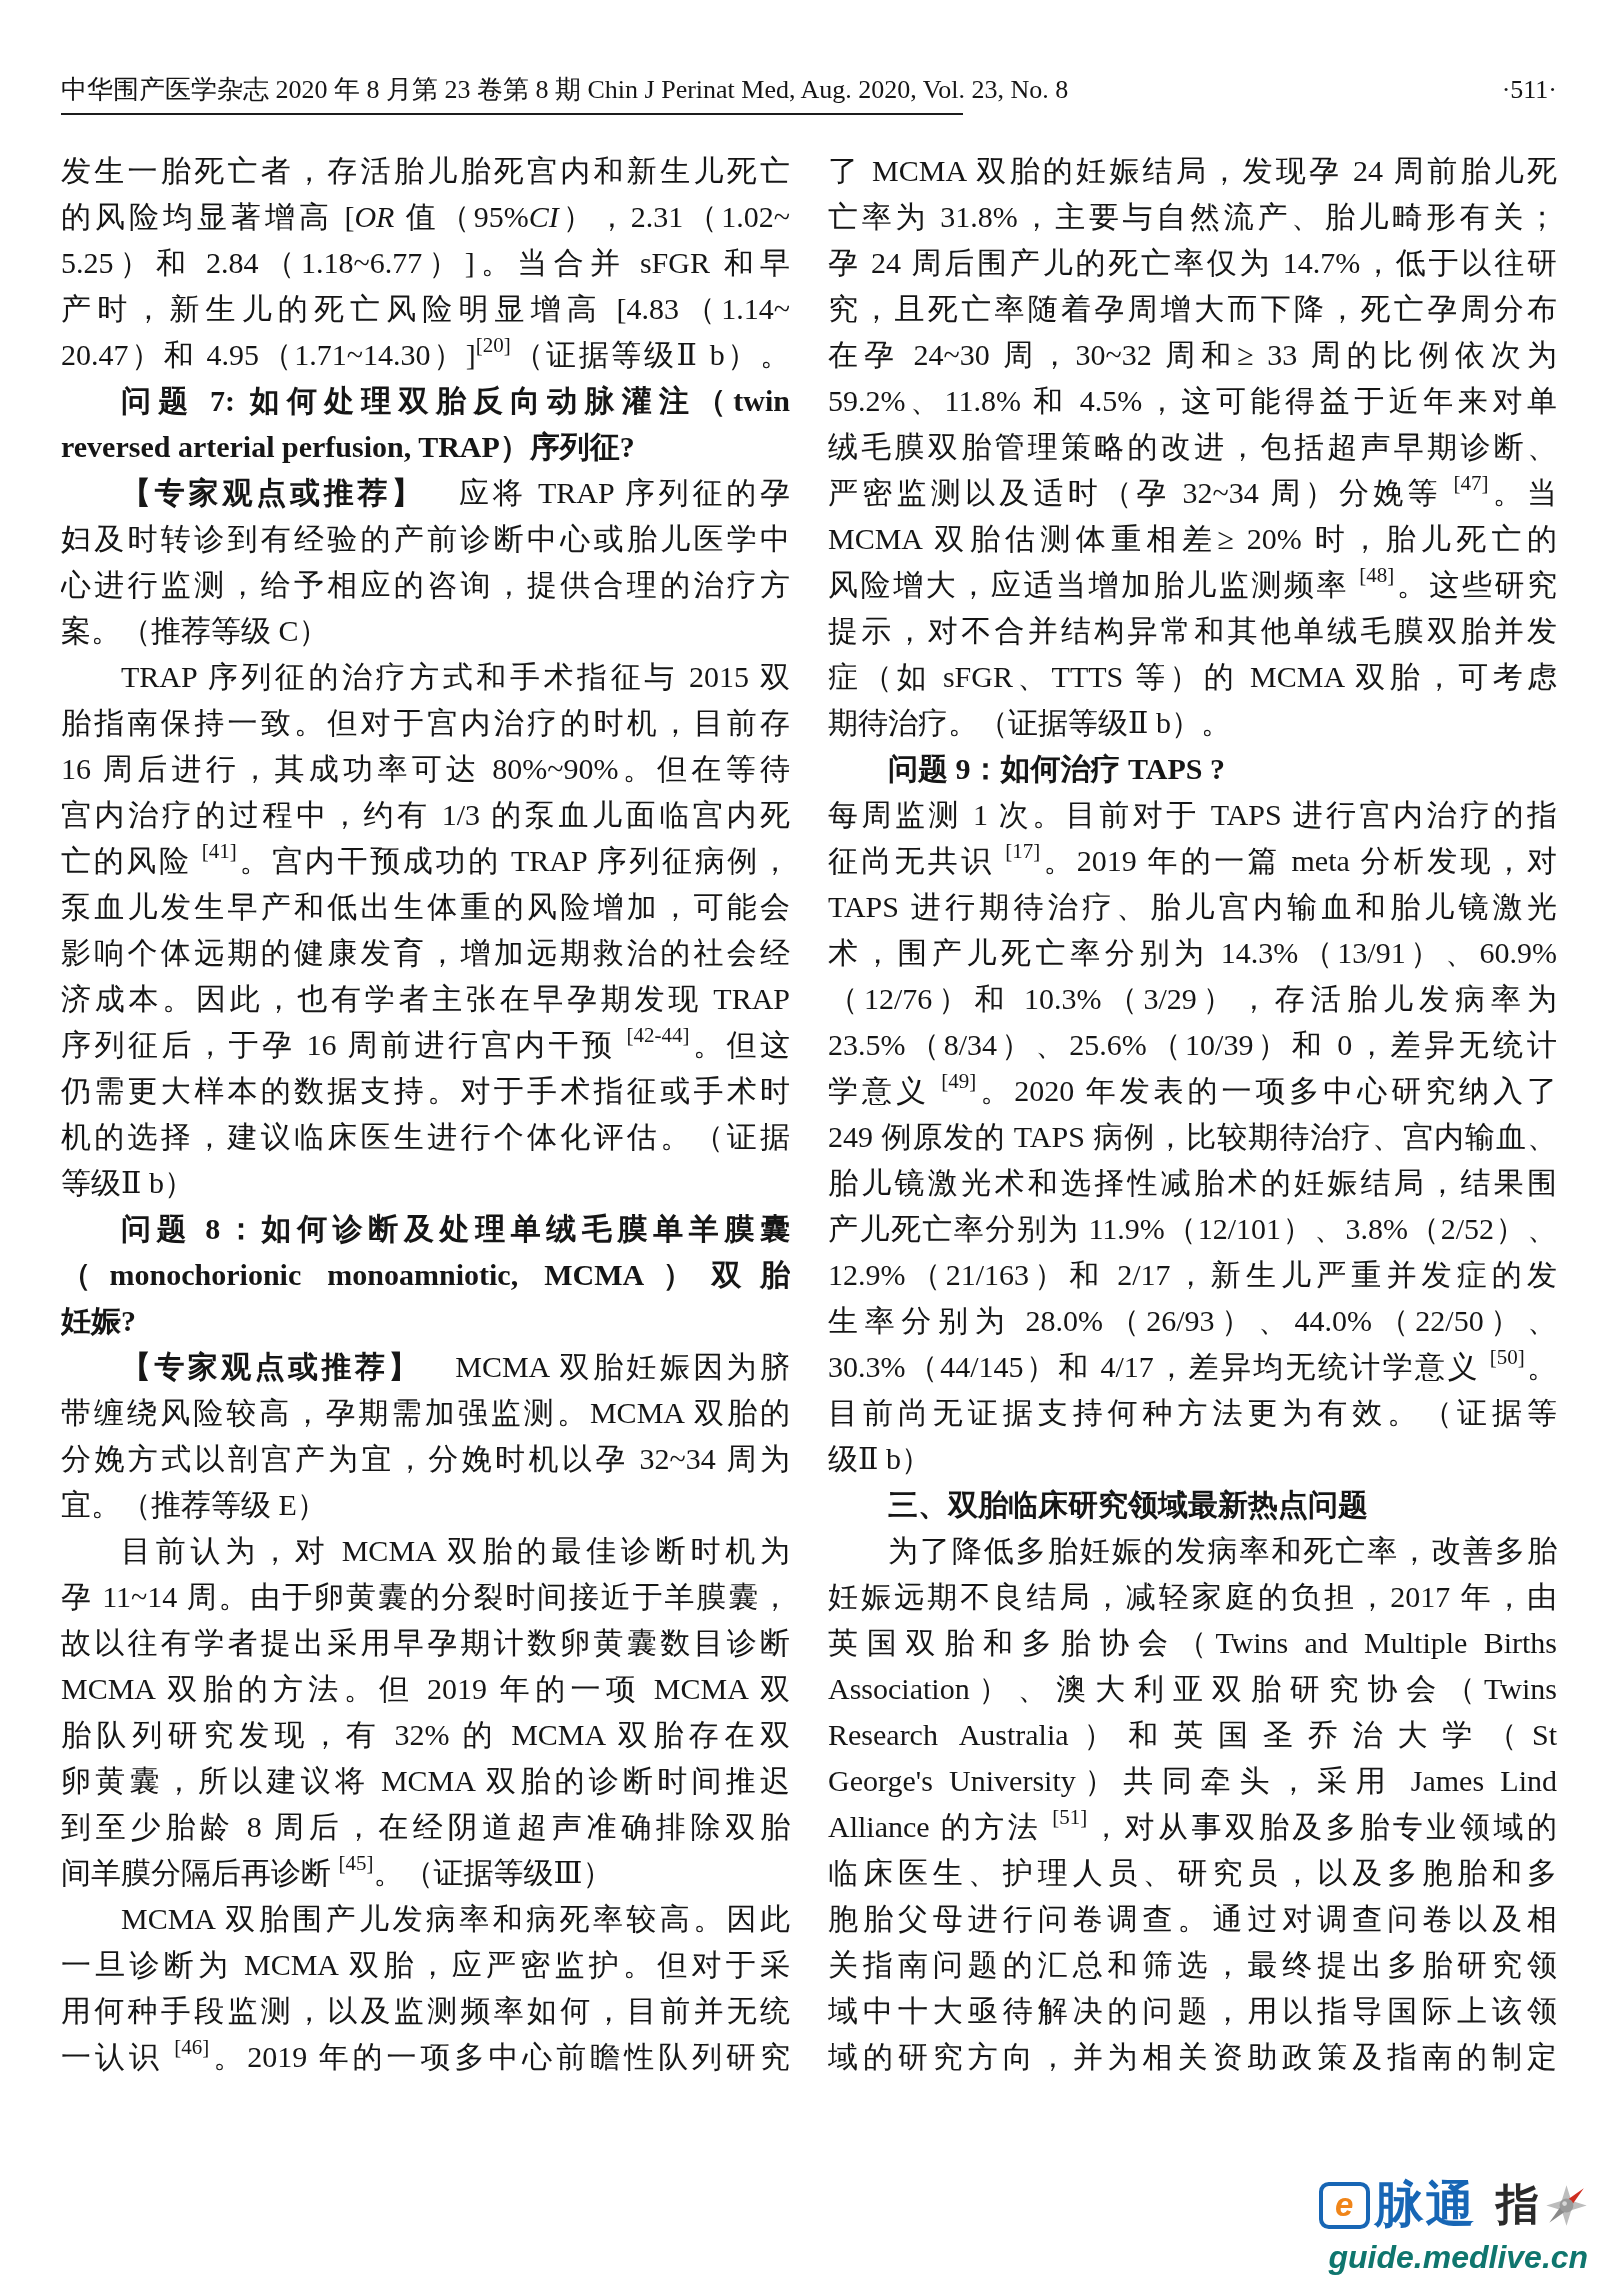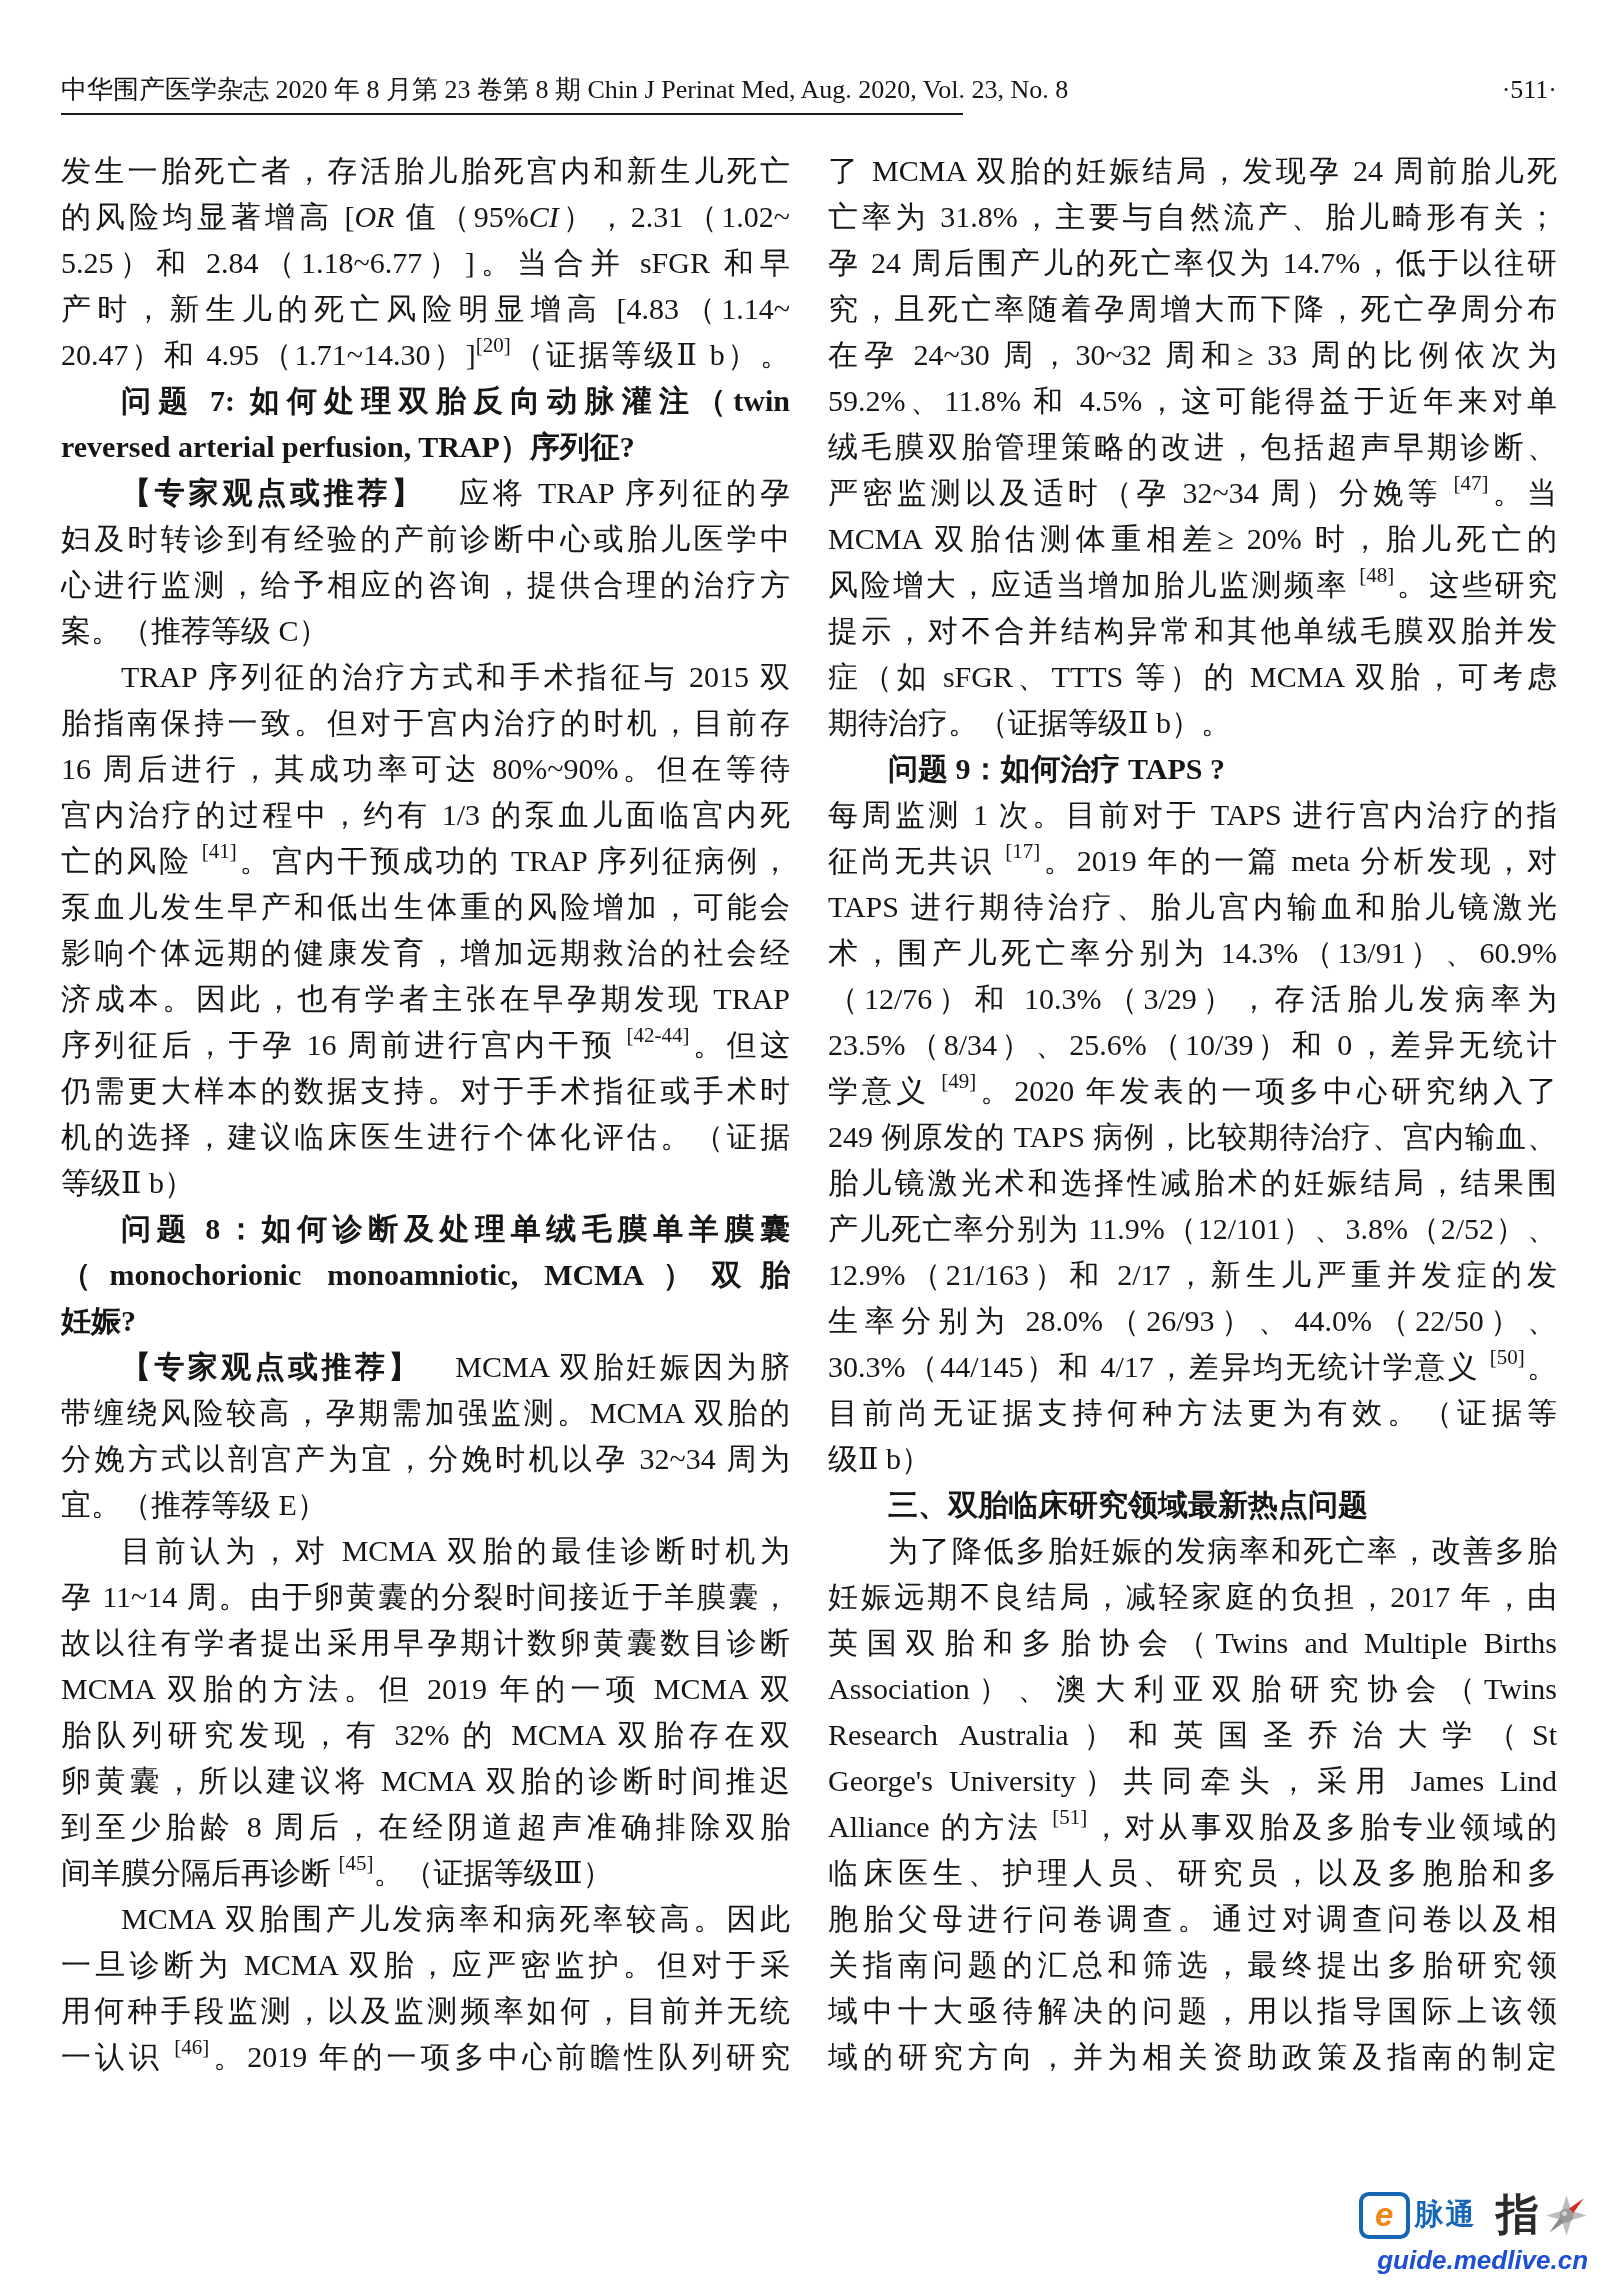--- a/index.html
+++ b/index.html
@@ -16,26 +16,26 @@
   .line.ind{text-indent:60px;}
   .line.h{font-weight:bold;}
   .b{font-weight:bold;}
   .it{font-style:italic;}
   sup{font-size:21px;line-height:0;position:relative;top:-2px;vertical-align:super;}
   .footer{position:absolute;right:55px;bottom:5.9px;text-align:right;}
   .logo-row{display:flex;align-items:center;justify-content:flex-end;}
   .logo-e{display:inline-flex;align-items:center;justify-content:center;width:43px;height:39px;
           border:4.9px solid #1766b5;border-radius:9.8px;color:#f08519;font-weight:bold;font-size:33px;
           font-family:"Liberation Sans",sans-serif;font-style:italic;}
-  .brand{color:#1766b5;font-weight:bold;font-size:29px;font-family:"Liberation Sans",sans-serif;
+  .brand{color:#1766b5;font-weight:bold;font-size:49px;font-family:"Liberation Sans",sans-serif;
          margin-left:4.9px;letter-spacing:2px;}
   .zhinan{color:#2b2b2b;font-weight:bold;font-size:43px;font-family:"Liberation Sans",sans-serif;
           margin-left:19.5px;}
   .compass{width:51px;height:51px;margin-left:2px;}
-  .site-url{font-size:26px;font-weight:bold;font-style:italic;color:#1d4ed8;
+  .site-url{font-size:32px;font-weight:bold;font-style:italic;color:#0f766e;
             font-family:"Liberation Sans",sans-serif;margin-top:1px;margin-right:3.9px;}
 </style>
 </head>
 <body>
 
 <div class="page">
 
   <div class="header">
     <span>中华围产医学杂志 2020 年 8 月第 23 卷第 8 期 Chin J Perinat Med, Aug. 2020, Vol. 23, No. 8</span>
     <span>·511·</span>

